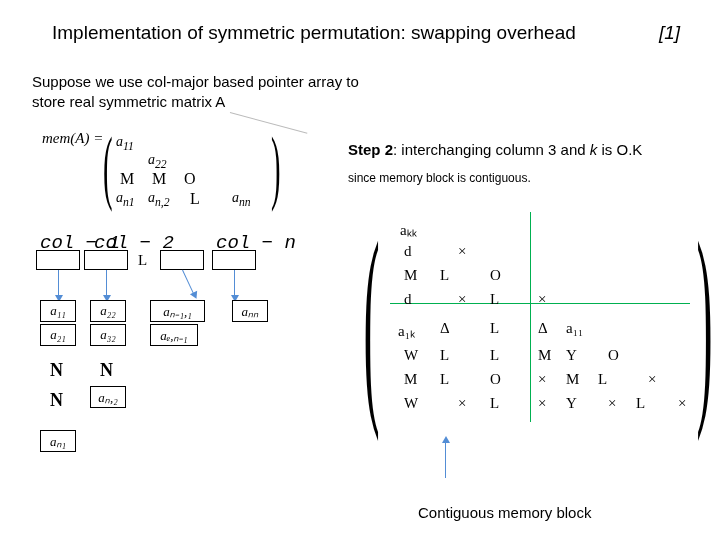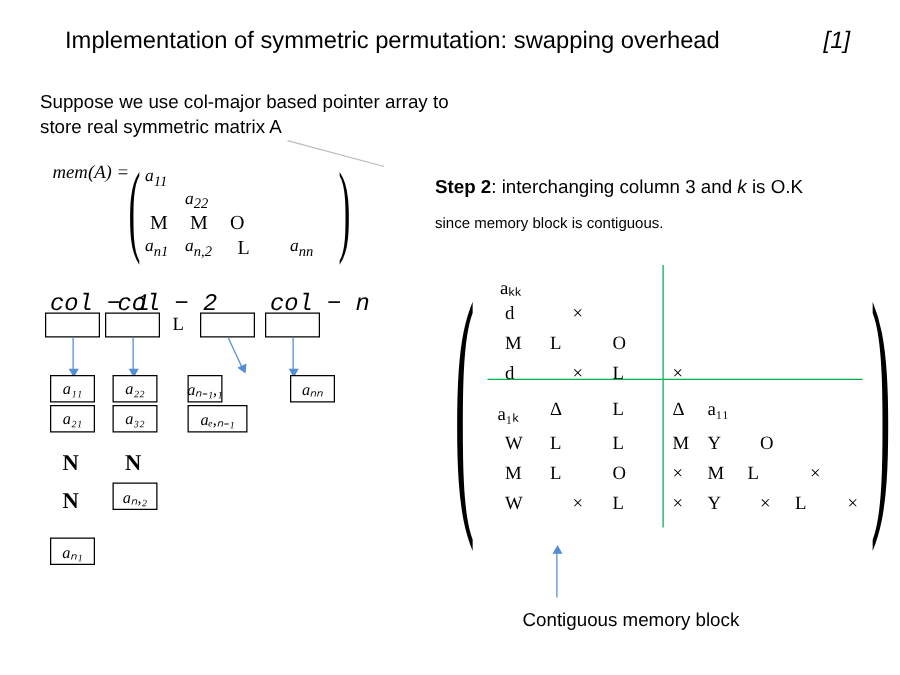--- a/index.html
+++ b/index.html
@@ -21,21 +21,21 @@
 .nsym{position:absolute;font-family:'Times New Roman',serif;font-size:18px;font-weight:700}
 .step2{position:absolute;top:141px;left:348px;font-size:15px}
 .step2b{position:absolute;top:171px;left:348px;font-size:12px}
 .bigbracket{position:absolute;font-family:'Times New Roman',serif;font-size:220px;line-height:220px;transform:scaleX(.22)}
 .bb-l{top:210px;left:335px}
 .bb-r{top:210px;left:668px}
 .mx{position:absolute;font-family:'Times New Roman',serif;font-size:15px}
 .ital{}
 .greenline-h{position:absolute;height:1px;background:#00b050}
 .greenline-v{position:absolute;width:1px;background:#00b050}
-.contig{position:absolute;top:488px;left:418px;font-size:15px}
+.contig{position:absolute;top:504px;left:418px;font-size:15px}
 .contig-arrow{position:absolute;width:1px;height:38px;background:#538dd5;top:440px;left:445px}
 .contig-arrow::before{content:"";position:absolute;top:-4px;left:-3px;border-left:4px solid transparent;border-right:4px solid transparent;border-bottom:7px solid #538dd5}
 .callout-line{position:absolute;border-top:1px solid #bbb;width:80px;transform-origin:left;top:112px;left:230px;transform:rotate(15deg)}
 </style>
 </head>
 <body>
 
 <div class="title">Implementation of symmetric permutation: swapping overhead</div>
 <div class="slidenum">[1]</div>
 <div class="intro">Suppose we use col-major based pointer array to store real symmetric matrix A</div>
@@ -67,21 +67,21 @@
 
 <div class="arrowcol" style="top:270px;left:58px;height:28px"></div>
 <div class="arrowcol" style="top:270px;left:106px;height:28px"></div>
 <div class="arrowcol" style="top:270px;left:182px;height:28px;transform:rotate(-25deg);transform-origin:top"></div>
 <div class="arrowcol" style="top:270px;left:234px;height:28px"></div>
 
 <div class="cellbox" style="top:300px;left:40px">a₁₁</div>
 <div class="cellbox" style="top:324px;left:40px">a₂₁</div>
 <div class="cellbox" style="top:300px;left:90px">a₂₂</div>
 <div class="cellbox" style="top:324px;left:90px">a₃₂</div>
-<div class="cellbox" style="top:300px;left:150px;width:28px">aₙ₋₁,₁</div>
+<div class="cellbox" style="top:300px;left:150px;width:55px">aₙ₋₁,₁</div>
 <div class="cellbox" style="top:324px;left:150px;width:48px">aₑ,ₙ₋₁</div>
 <div class="cellbox" style="top:300px;left:232px">aₙₙ</div>
 
 <div class="nsym" style="top:360px;left:50px">N</div>
 <div class="nsym" style="top:360px;left:100px">N</div>
 <div class="nsym" style="top:390px;left:50px">N</div>
 
 <div class="cellbox" style="top:386px;left:90px">aₙ,₂</div>
 <div class="cellbox" style="top:430px;left:40px">aₙ₁</div>
 

